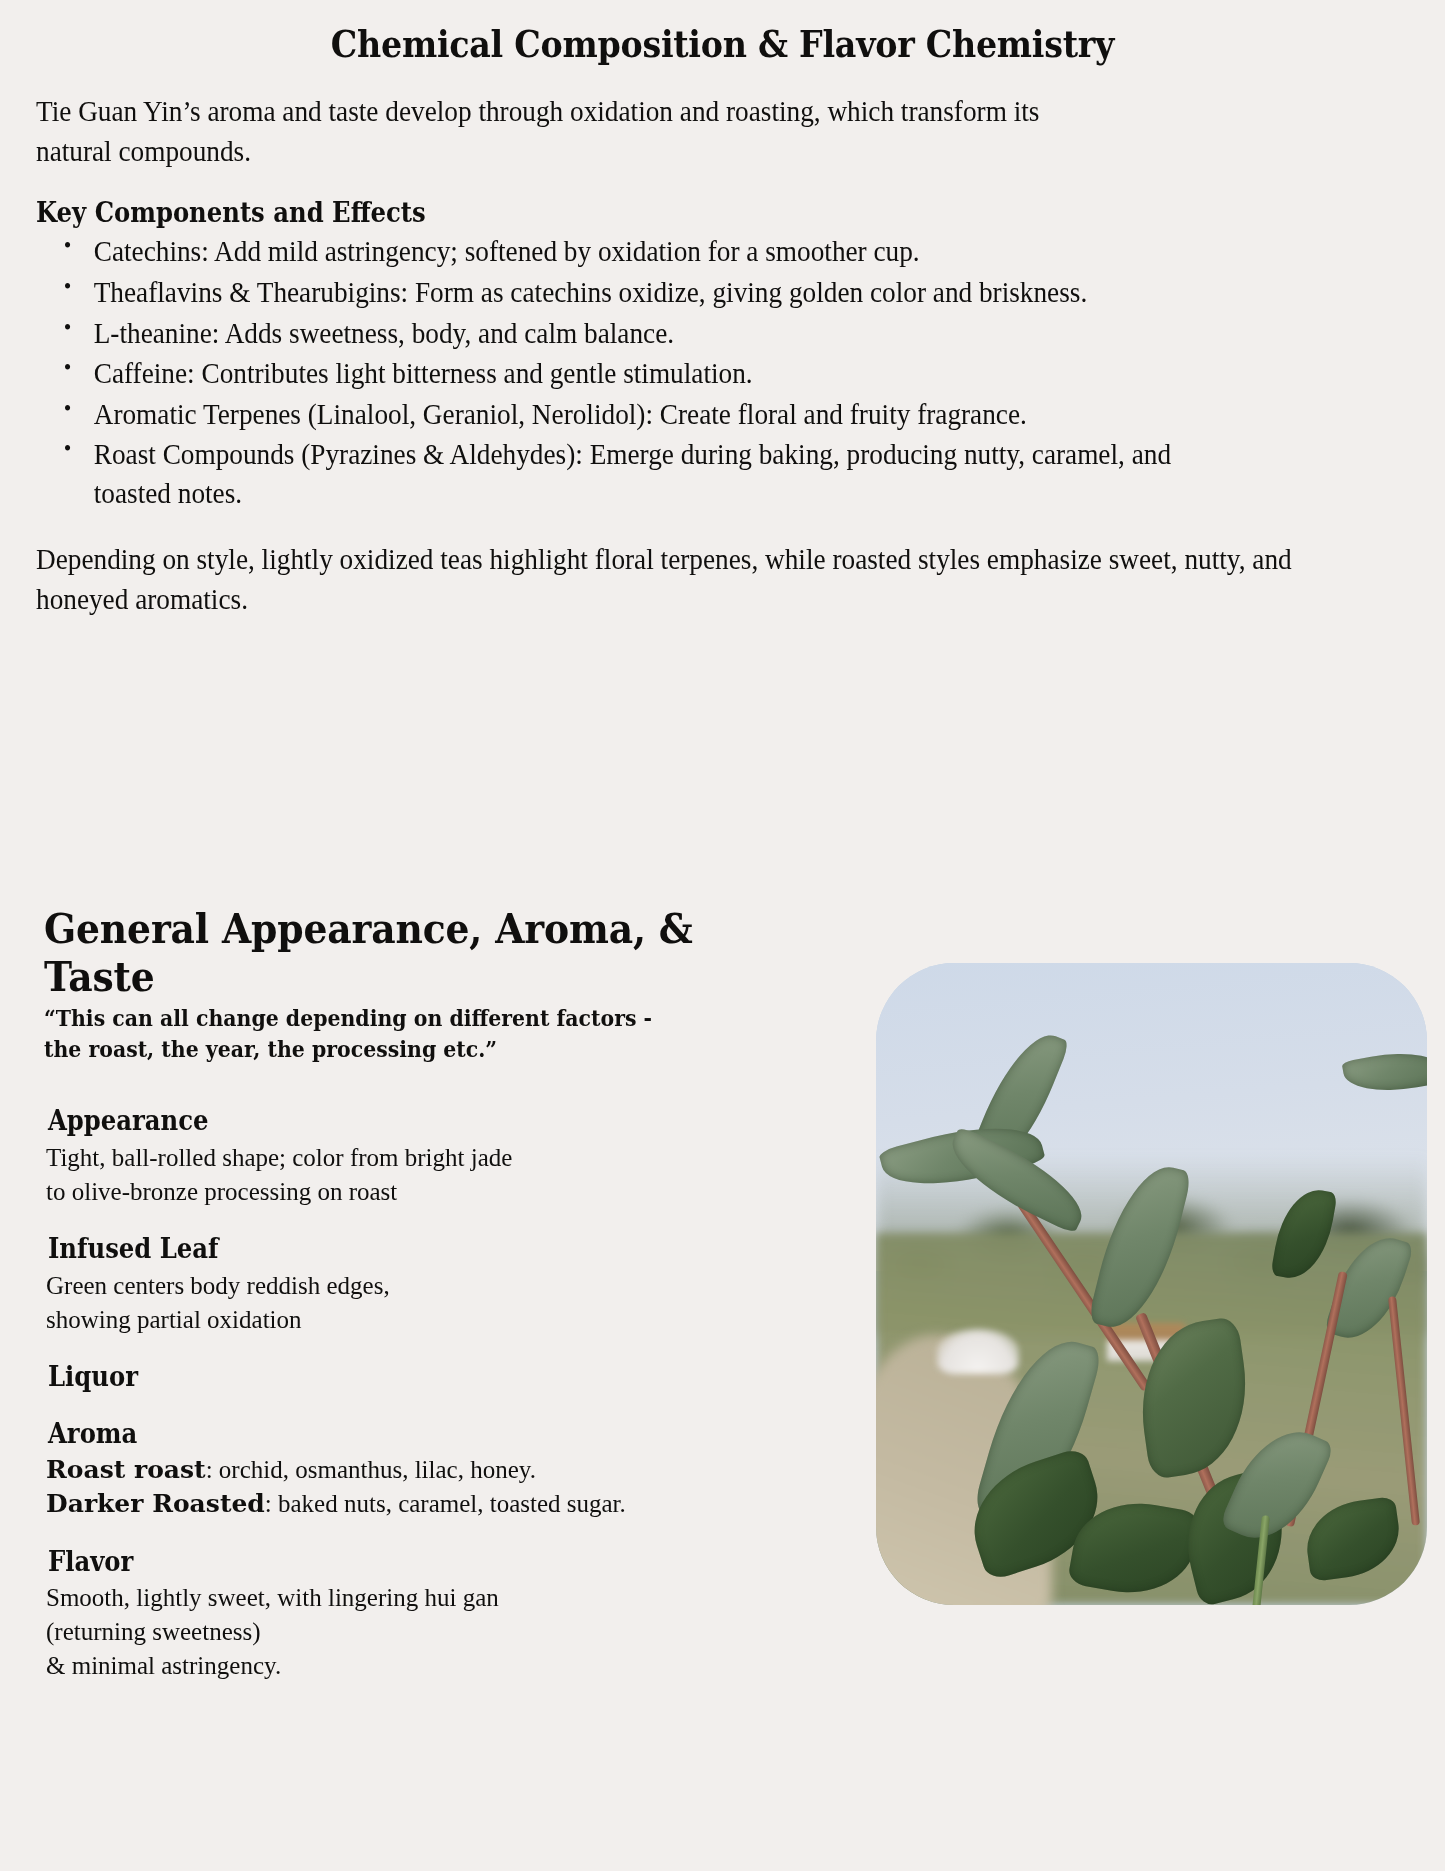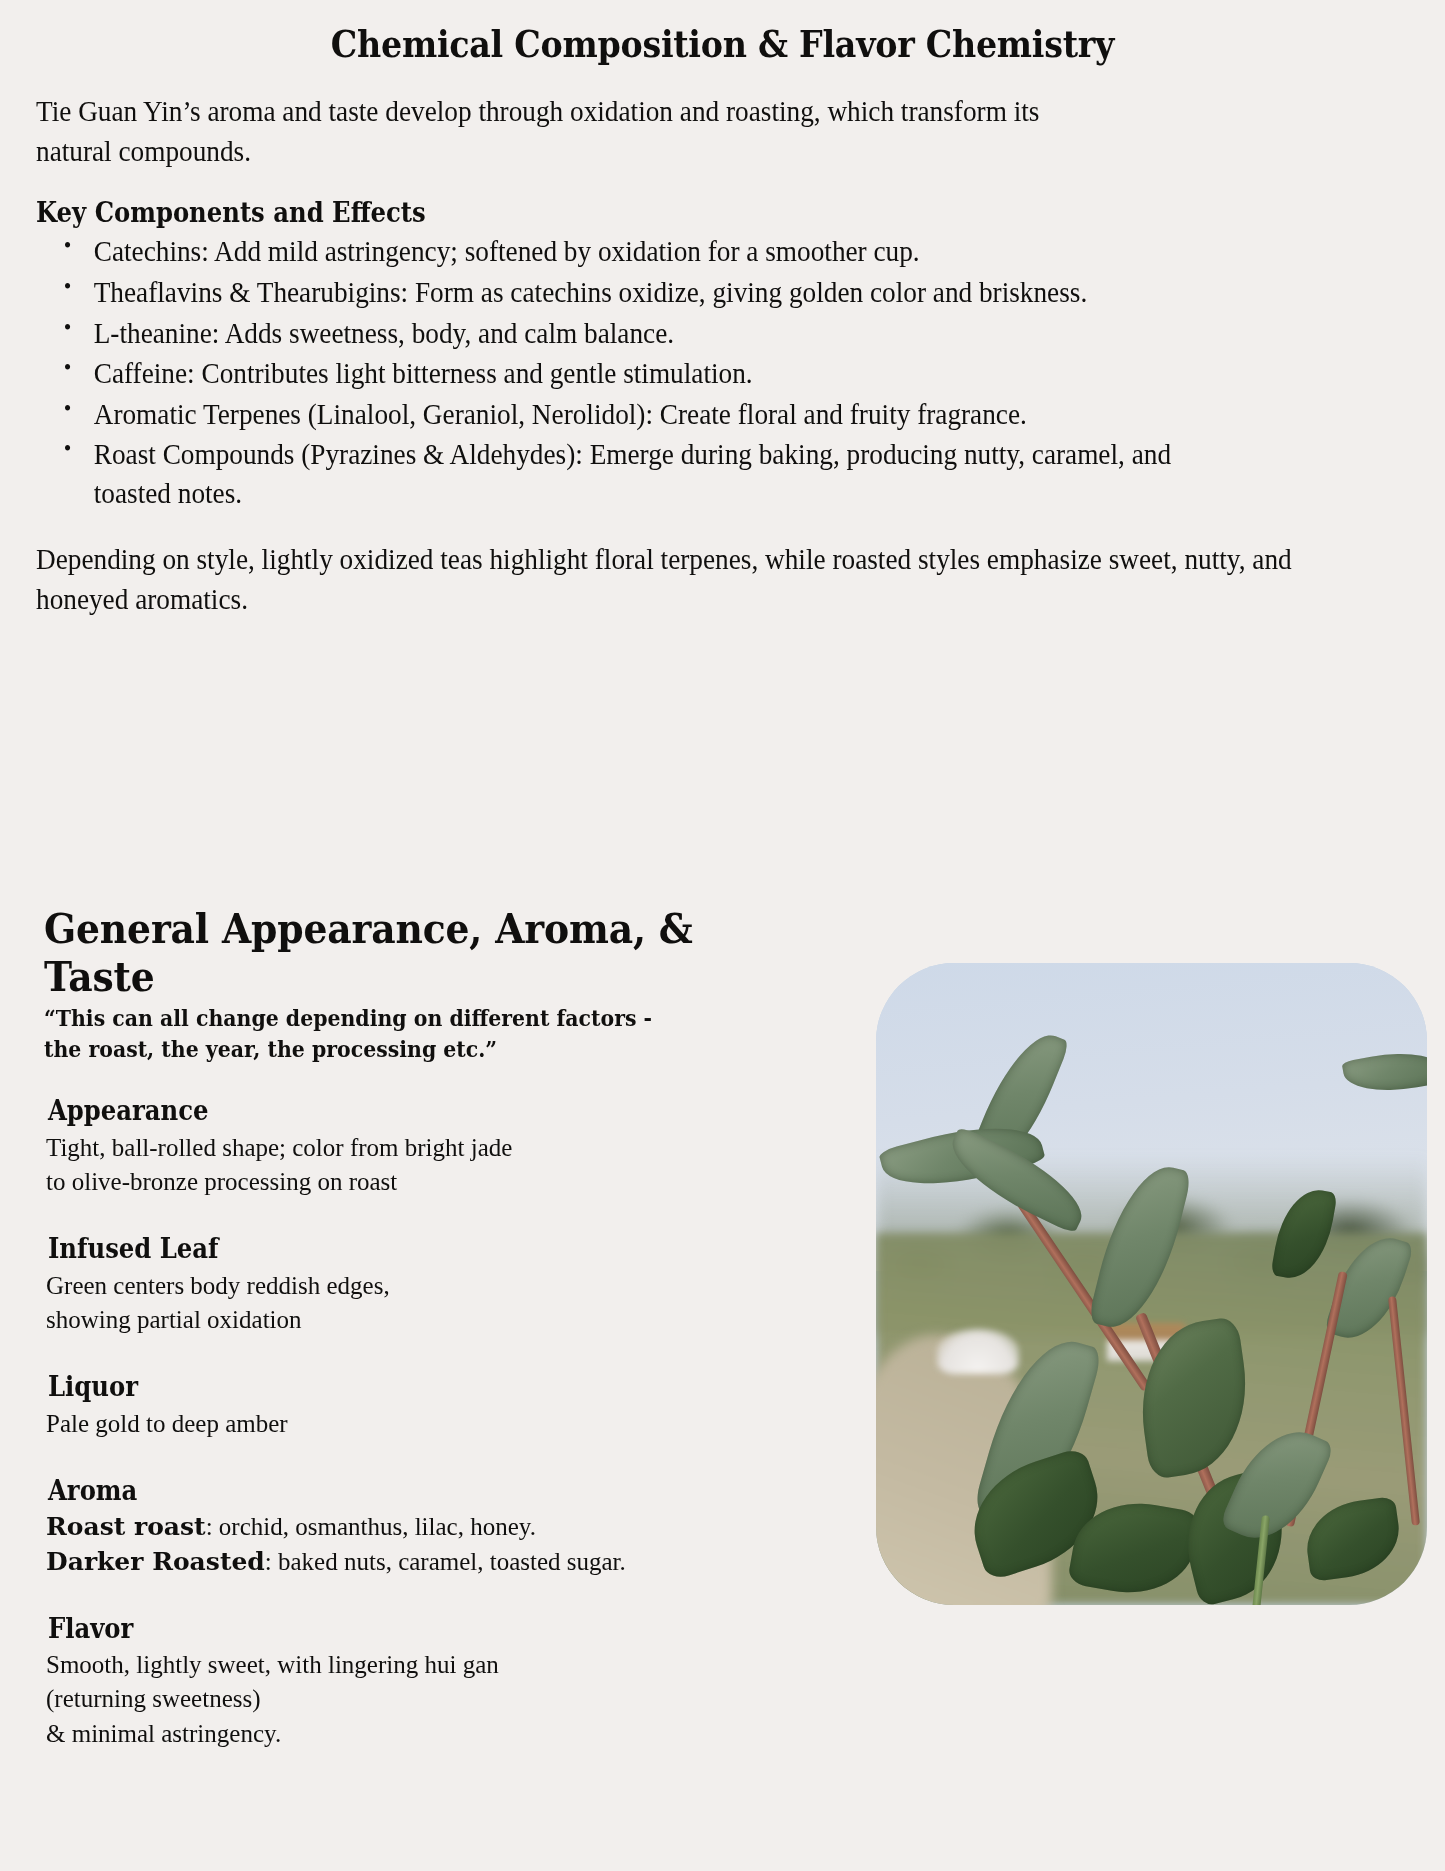--- a/index.html
+++ b/index.html
@@ -108,24 +108,24 @@
   .sec2-quote {
     font-family: "DejaVu Serif", "Liberation Serif", serif;
     font-weight: bold;
     font-size: 22px;
     line-height: 1.42;
     margin: 0 0 0 0;
     transform: scaleX(0.93);
     transform-origin: left top;
   }
   .attr-block {
-    margin-top: 30px;
+    margin-top: 40px;
   }
   .attr-block + .attr-block {
-    margin-top: 34px;
+    margin-top: 24px;
   }
   .attr-label {
     font-family: "DejaVu Serif", "Liberation Serif", serif;
     font-weight: bold;
     font-size: 27px;
     line-height: 1.2;
     margin: 0 0 3px 4px;
     transform: scaleX(0.9);
     transform-origin: left top;
   }
@@ -274,21 +274,20 @@
       </div>
 
       <div class="attr-block">
         <div class="attr-label">Infused Leaf</div>
         <div class="attr-line">Green centers body reddish edges,</div>
         <div class="attr-line"> showing partial oxidation</div>
       </div>
 
       <div class="attr-block">
         <div class="attr-label">Liquor</div>
-        <div class="attr-line">Pale gold to deep amber</div>
       </div>
 
       <div class="attr-block">
         <div class="attr-label">Aroma</div>
         <div class="attr-line">
           <span class="lead">Roast roast</span><span>: orchid, osmanthus, lilac, honey.</span>
         </div>
         <div class="attr-line">
           <span class="lead">Darker Roasted</span><span>: baked nuts, caramel, toasted sugar.</span>
         </div>

